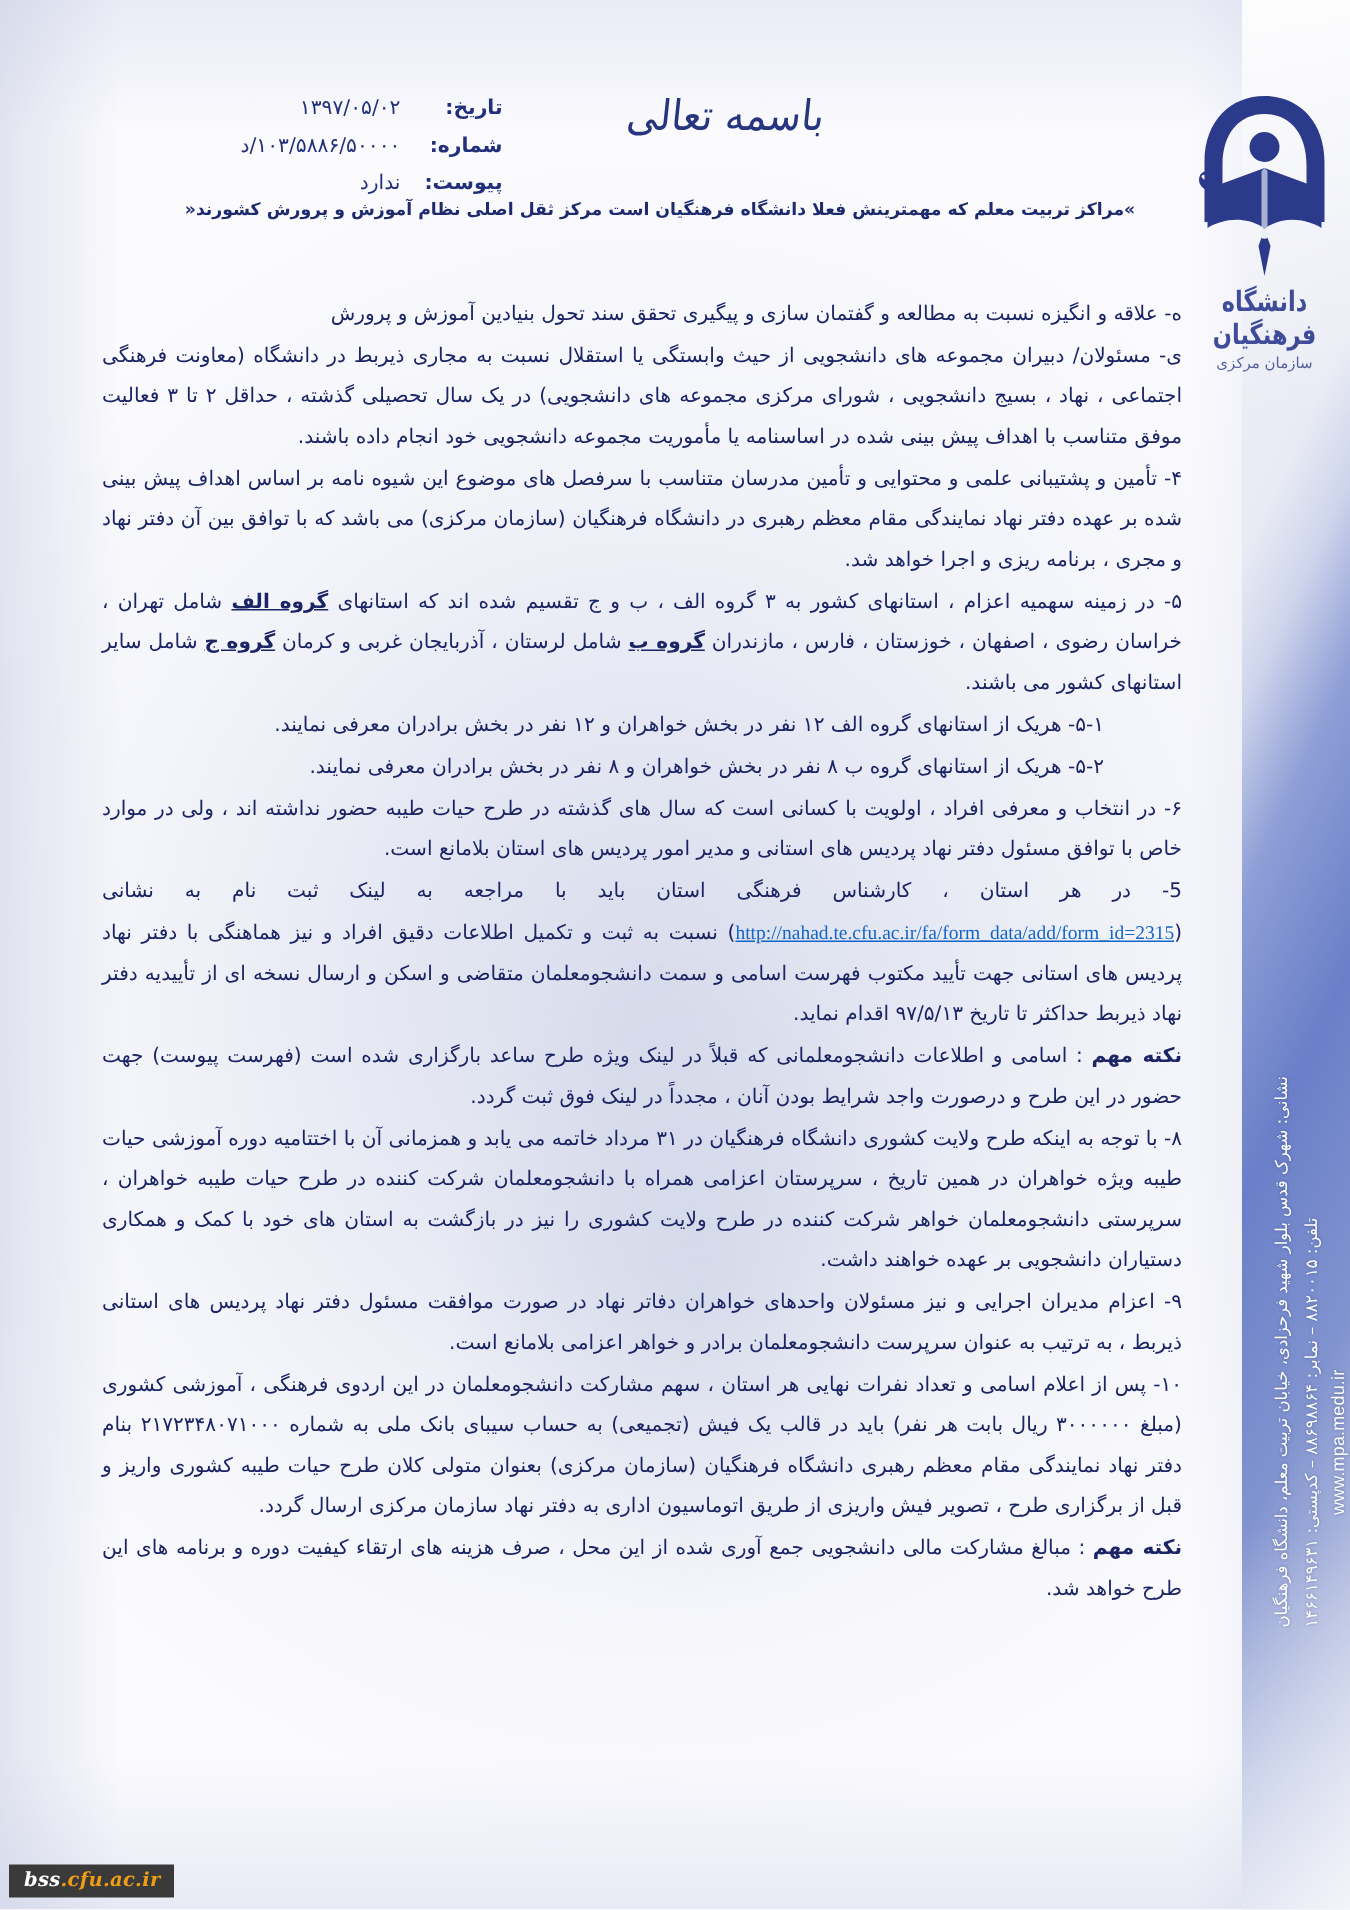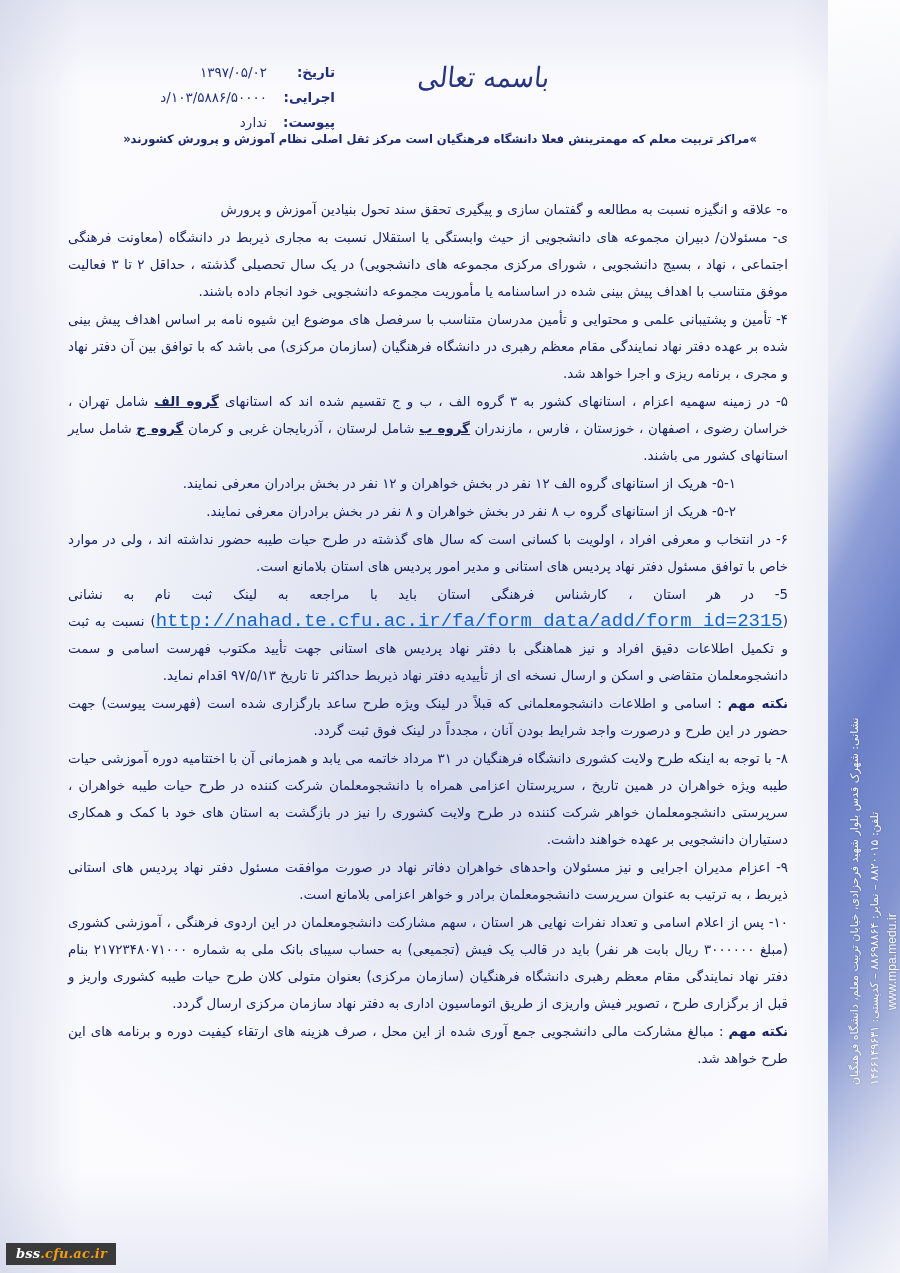--- a/index.html
+++ b/index.html
@@ -160,22 +160,22 @@
   .sub-list { margin-right: 52px; }
   .sub-list .para { text-align: right; }
   .bu { font-weight: 700; text-decoration: underline; }
   .note-label { font-weight: 700; }
 
   a.doclink {
     color: #1565c8;
     text-decoration: underline;
     direction: ltr;
     unicode-bidi: embed;
-    font-family: Liberation Mono, monospace;
-    font-size: 19px;
+    font-family: Liberation Serif, serif;
+    font-size: 13px;
   }
 
   
   .footer-stamp {
     position: absolute;
     left: 6px; bottom: 8px;
     background: #3a3a3a;
     padding: 3px 9px 4px 10px;
     font-family: "DejaVu Serif", serif;
     font-style: italic;
@@ -193,30 +193,43 @@
 <div class="page">
   <div class="scan-shade"></div>
   <div class="watermark-blob"></div>
 
   <div class="side-bar">
     <div class="vert-text vert-addr">نشانی: شهرک قدس بلوار شهید فرحزادی، خیابان تربیت معلم، دانشگاه فرهنگیان</div>
     <div class="vert-text vert-phone">تلفن: ۸۸۲۰۰۱۵ – نمابر: ۸۸۶۹۸۸۶۴ – کدپستی: ۱۴۶۶۱۴۹۶۳۱</div>
     <div class="vert-text vert-site">www.mpa.medu.ir</div>
   </div>
 
+  <div class="logo-wrap">
+    <svg class="logo-mark" viewBox="0 0 96 140">
+      <path d="M8 96 V56 C8 28 26 12 48 12 C70 12 88 28 88 56 V96 L76 96 V58 C76 36 64 24 48 24 C32 24 20 36 20 58 V96 Z" fill="#2c3a8c"></path>
+      <path d="M10 62 C4 62 2 70 8 74 C12 77 18 74 18 68 C18 63 14 62 10 62 Z M6 66 C6 64 9 64 10 66 C11 68 8 69 6 66 Z" fill="#2c3a8c"></path>
+      <circle cx="48" cy="46" r="10" fill="#2c3a8c"></circle>
+      <path d="M48 60 L86 74 V100 C76 94 62 92 50 99 L48 101 L46 99 C34 92 20 94 10 100 V74 Z" fill="#2c3a8c"></path>
+      <path d="M48 101 L44 112 L48 132 L52 112 Z" fill="#2c3a8c"></path>
+      <circle cx="48" cy="104" r="3.2" fill="#eef0f8"></circle>
+      <path d="M48 60 L50 62 L50 100 L48 101 L46 100 L46 62 Z" fill="#eef0f8" opacity=".65"></path>
+    </svg>
+    <div class="logo-name">دانشگاه فرهنگیان</div>
+    <div class="logo-sub">سازمان مرکزی</div>
+  </div>
 
   <div class="basmala">باسمه تعالی</div>
 
   <div class="meta">
     <div class="meta-row">
       <span class="meta-label">تاریخ:</span>
       <span class="meta-value">۱۳۹۷/۰۵/۰۲</span>
     </div>
     <div class="meta-row">
-      <span class="meta-label">اجرایی:</span>
+      <span class="meta-label">شماره:</span>
       <span class="meta-value">۱۰۳/۵۸۸۶/۵۰۰۰۰/د</span>
     </div>
     <div class="meta-row">
       <span class="meta-label">پیوست:</span>
       <span class="meta-value">ندارد</span>
     </div>
   </div>
 
   <div class="quote">»مراکز تربیت معلم که مهمترینش فعلا دانشگاه فرهنگیان است مرکز ثقل اصلی نظام آموزش و پرورش کشورند«</div>
 

